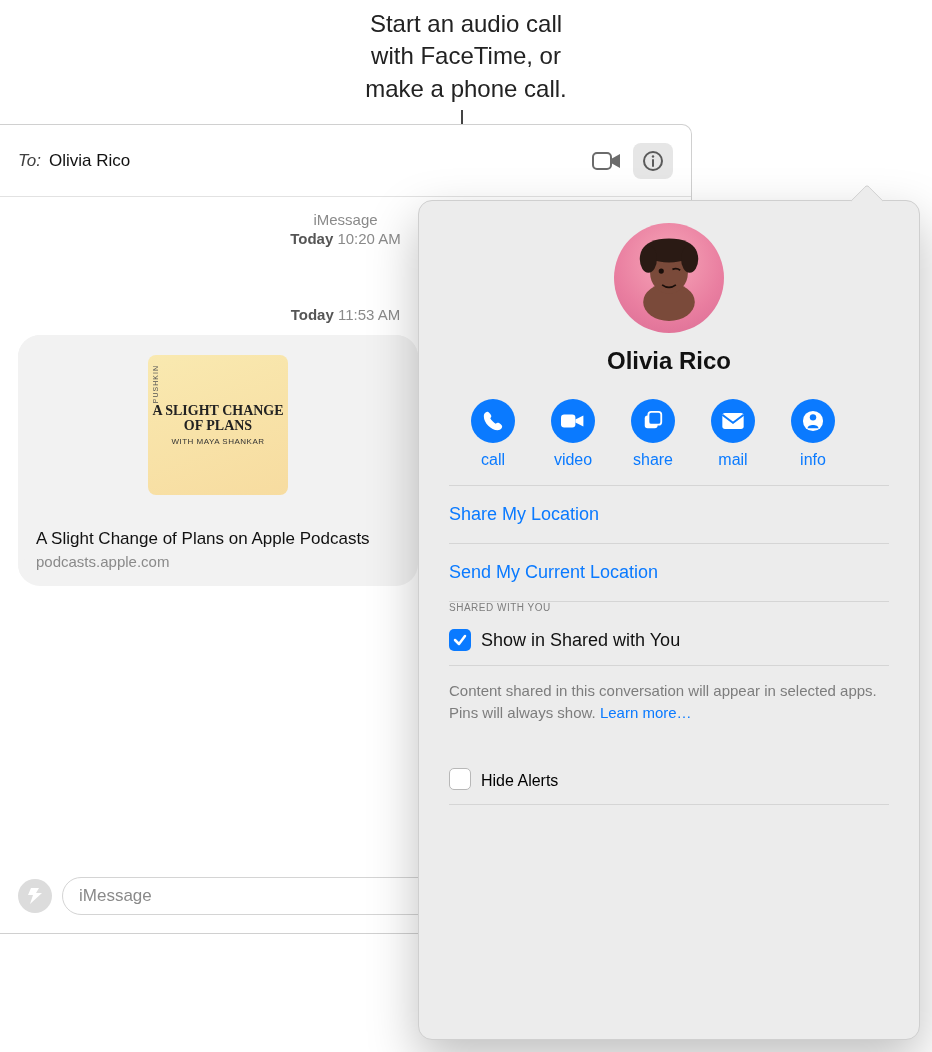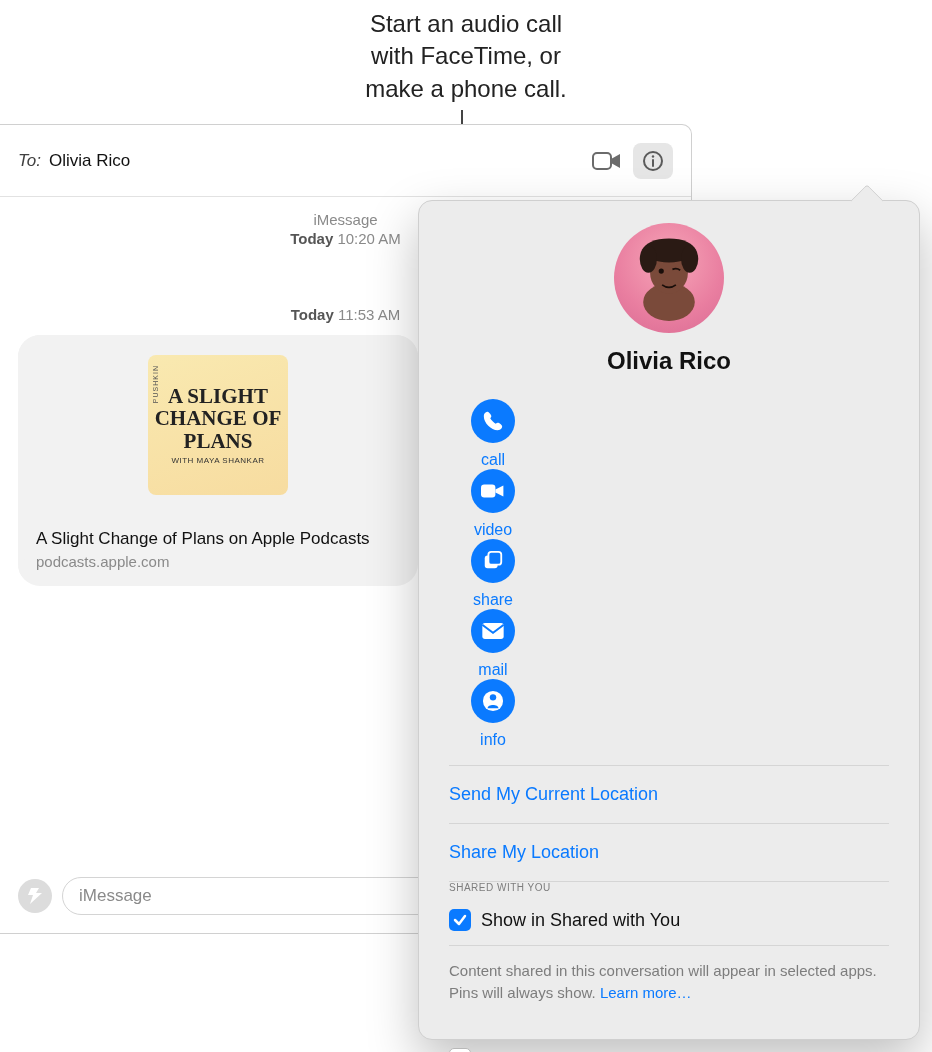--- a/index.html
+++ b/index.html
@@ -105,21 +105,21 @@
     width: 140px; height: 140px;
     background: linear-gradient(160deg,#f9e9b0,#f7dca0);
     border-radius: 8px;
     display: flex; align-items: center; justify-content: center;
     position: relative;
     text-align: center;
   }
   .pod-tile .pt {
     font-family: Georgia, serif;
     font-weight: bold;
-    font-size: 21px;
+    font-size: 14px;
     line-height: 1.05;
     color: #222;
   }
   .pod-tile .sub { font-size: 8px; color:#333; margin-top:4px; letter-spacing:0.5px;}
   .pod-tile .side { position:absolute; left:4px; top:10px; font-size:7px; letter-spacing:1px; writing-mode: vertical-rl; transform: rotate(180deg); color:#555;}
   .link-meta { padding: 14px 18px 16px 18px; }
   .link-title { font-size: 17px; color: #111; }
   .link-src { font-size: 15px; color: #8a8a8a; margin-top: 4px; }
   .link-tail {
     position: absolute;
@@ -180,21 +180,20 @@
     margin: 0 auto;
     display:flex; align-items:center; justify-content:center;
     overflow:hidden;
   }
   .avatar svg { width: 86px; height: 86px; }
   .pop-name { text-align:center; font-size: 24px; font-weight: 700; margin-top: 14px; color:#111;}
   .action-row {
     display: flex; justify-content: flex-start;
     margin-top: 24px;
     padding: 0 4px;
-    flex-direction: column;
   }
   .action {
     display:flex; flex-direction:column; align-items:center;
     width: 80px;
   }
   .action .circ {
     width: 44px; height: 44px; border-radius: 50%;
     background: #0a7aff;
     display:flex; align-items:center; justify-content:center;
     color:#fff;
@@ -351,22 +350,22 @@
             <circle cx="12" cy="12" r="11"></circle>
             <circle cx="12" cy="8" r="3.5" fill="#0a7aff"></circle>
             <path d="M6 20 C6 15 18 15 18 20 Z" fill="#0a7aff"></path>
           </svg>
         </div>
       <div class="lbl">info</div>
     </div>
   </div>
 
   <div class="sep"></div>
+  <div class="link-item" style="border-bottom:1px solid #d5d5d5">Share My Location</div>
   <div class="link-item">Send My Current Location</div>
-  <div class="link-item" style="border-bottom:1px solid #d5d5d5">Share My Location</div>
 
   <div class="section-hdr">SHARED WITH YOU</div>
   <div class="check-row">
     <div class="checkbox checked">
       <svg width="14" height="14" viewBox="0 0 14 14">
           <path d="M2 7 L6 11 L12 3" stroke="#fff" stroke-width="2.5" fill="none" stroke-linecap="round" stroke-linejoin="round"></path>
         </svg>
     </div>
     <span class="txt">Show in Shared with You</span>
   </div>

